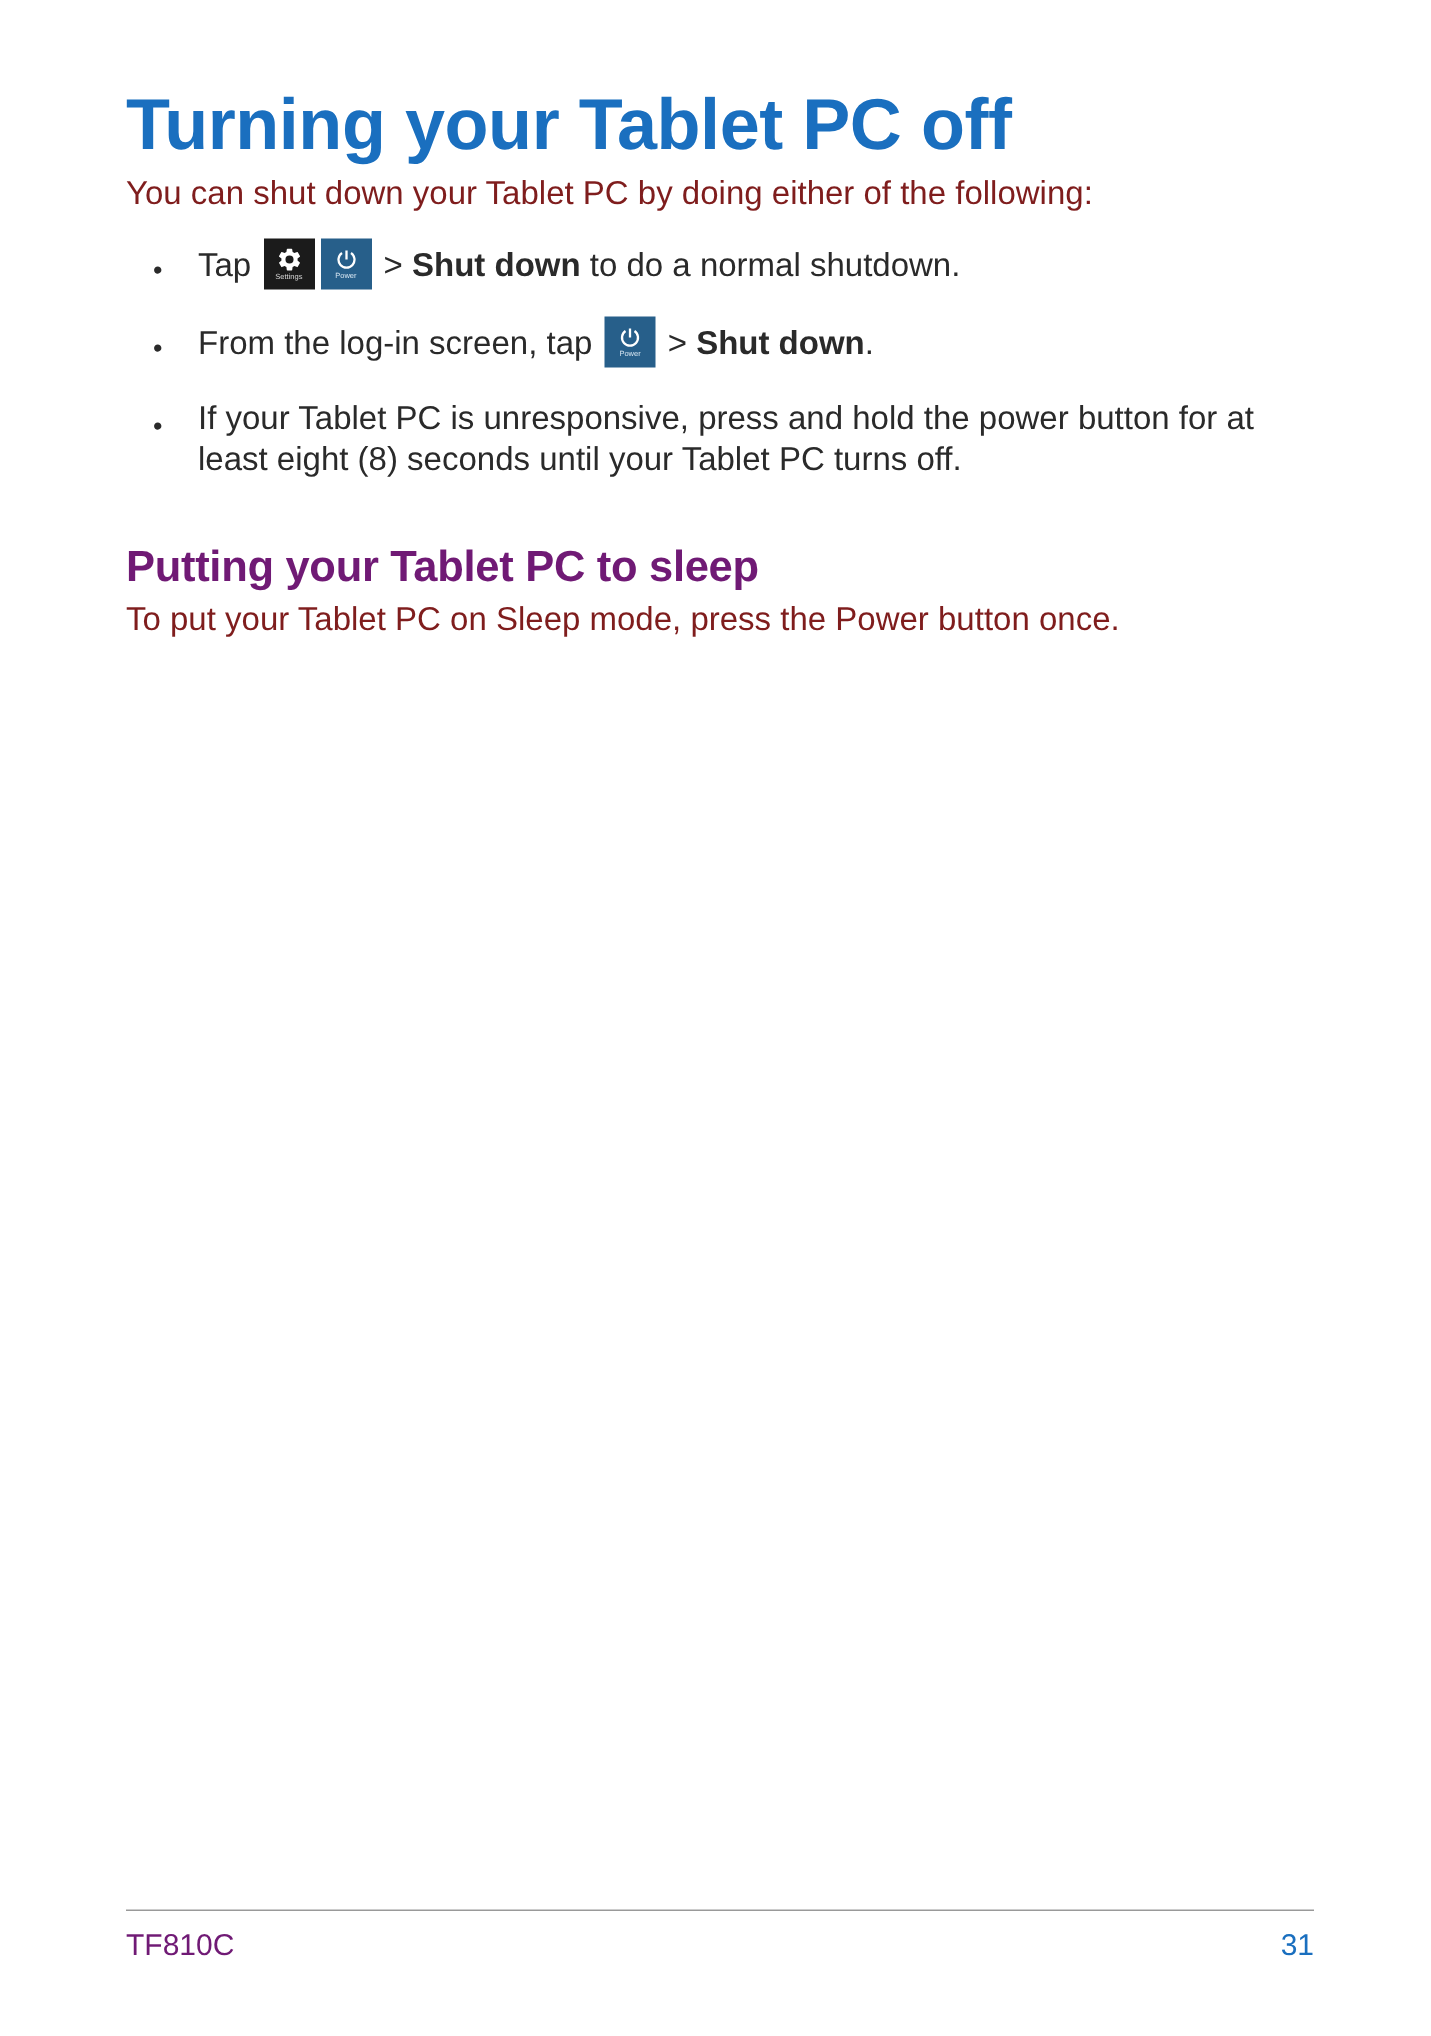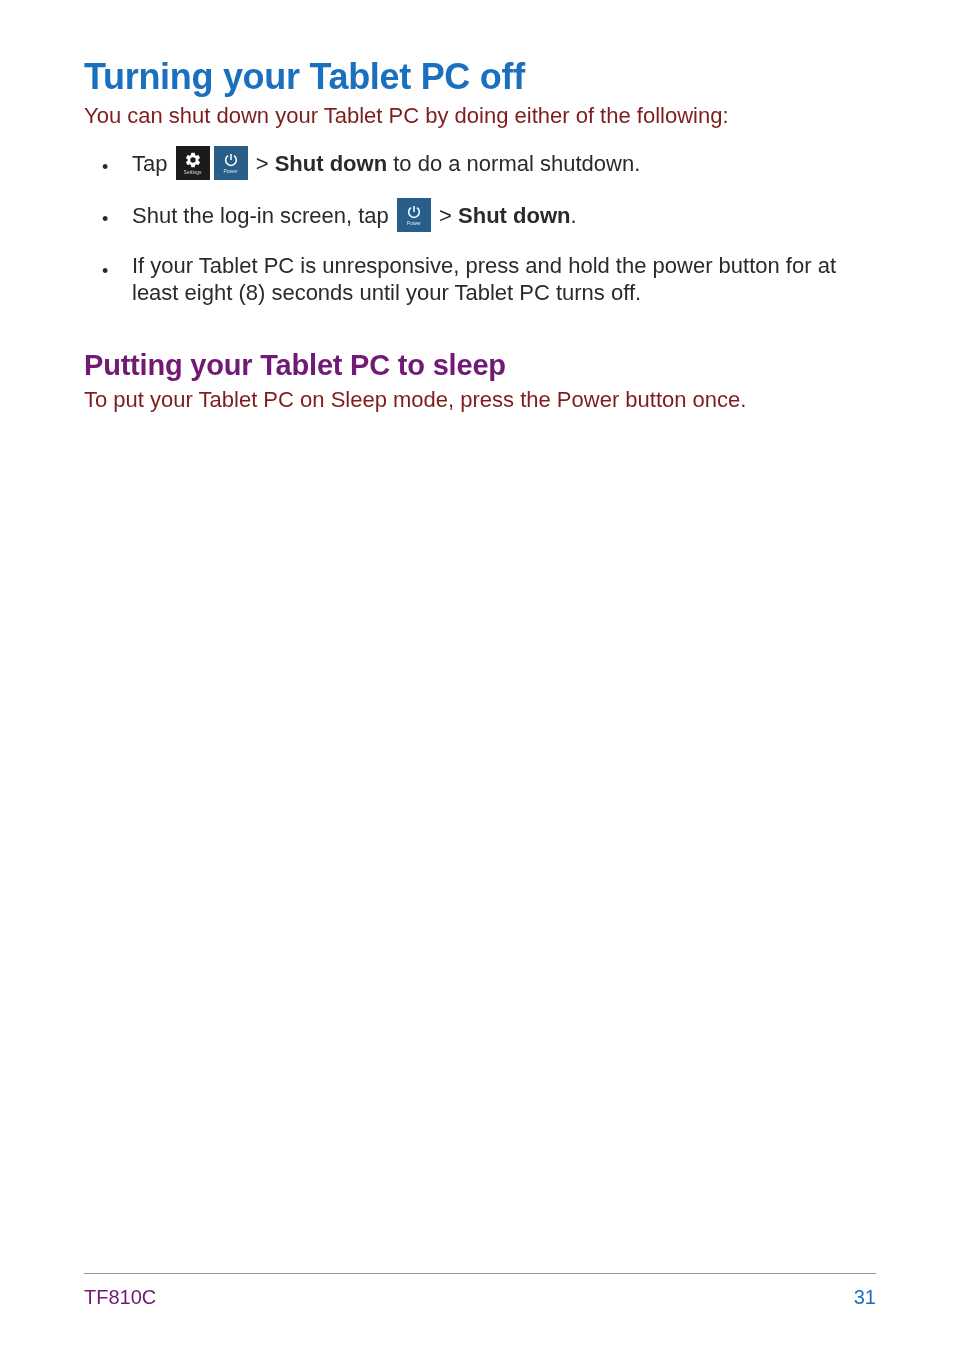--- a/index.html
+++ b/index.html
@@ -9,21 +9,21 @@
       font-family: "Myriad Pro", "Segoe UI", Arial, sans-serif;
       color: #2a2a2a;
       position: relative;
       background: #fff;
     }
     .page {
       padding: 56px 78px 0 84px;
     }
     h1.title {
       color: #1a6fbf;
-      font-size: 36px;
+      font-size: 48px;
       font-weight: 700;
       margin-bottom: 4px;
       letter-spacing: -0.3px;
     }
     .intro {
       font-size: 22px;
       color: #7f1d1d;
       margin-bottom: 18px;
       line-height: 1.25;
     }
@@ -119,21 +119,21 @@
         <span class="tile-caption">Settings</span>
       </span><span class="icon-tile power-tile">
         <svg width="16" height="16" viewBox="0 0 24 24">
           <path fill="none" stroke="#fff" stroke-width="2.3" d="M12 3v9M7.5 5.5a8 8 0 1 0 9 0"></path>
         </svg>
         <span class="tile-caption">Power</span>
       </span><span> &gt; </span><span class="strong">Shut down</span><span> to do a normal shutdown.</span>
     </li>
 
     <li class="li2">
-      <span>Shut the log-in screen, tap </span><span class="icon-tile power-tile">
+      <span>From the log-in screen, tap </span><span class="icon-tile power-tile">
         <svg width="16" height="16" viewBox="0 0 24 24">
           <path fill="none" stroke="#fff" stroke-width="2.3" d="M12 3v9M7.5 5.5a8 8 0 1 0 9 0"></path>
         </svg>
         <span class="tile-caption">Power</span>
       </span><span> &gt; </span><span class="strong">Shut down</span><span>.</span>
     </li>
 
     <li class="li3">If your Tablet PC is unresponsive, press and hold the power  button for at least eight (8) seconds until your Tablet PC turns off.</li>
   </ul>
 

